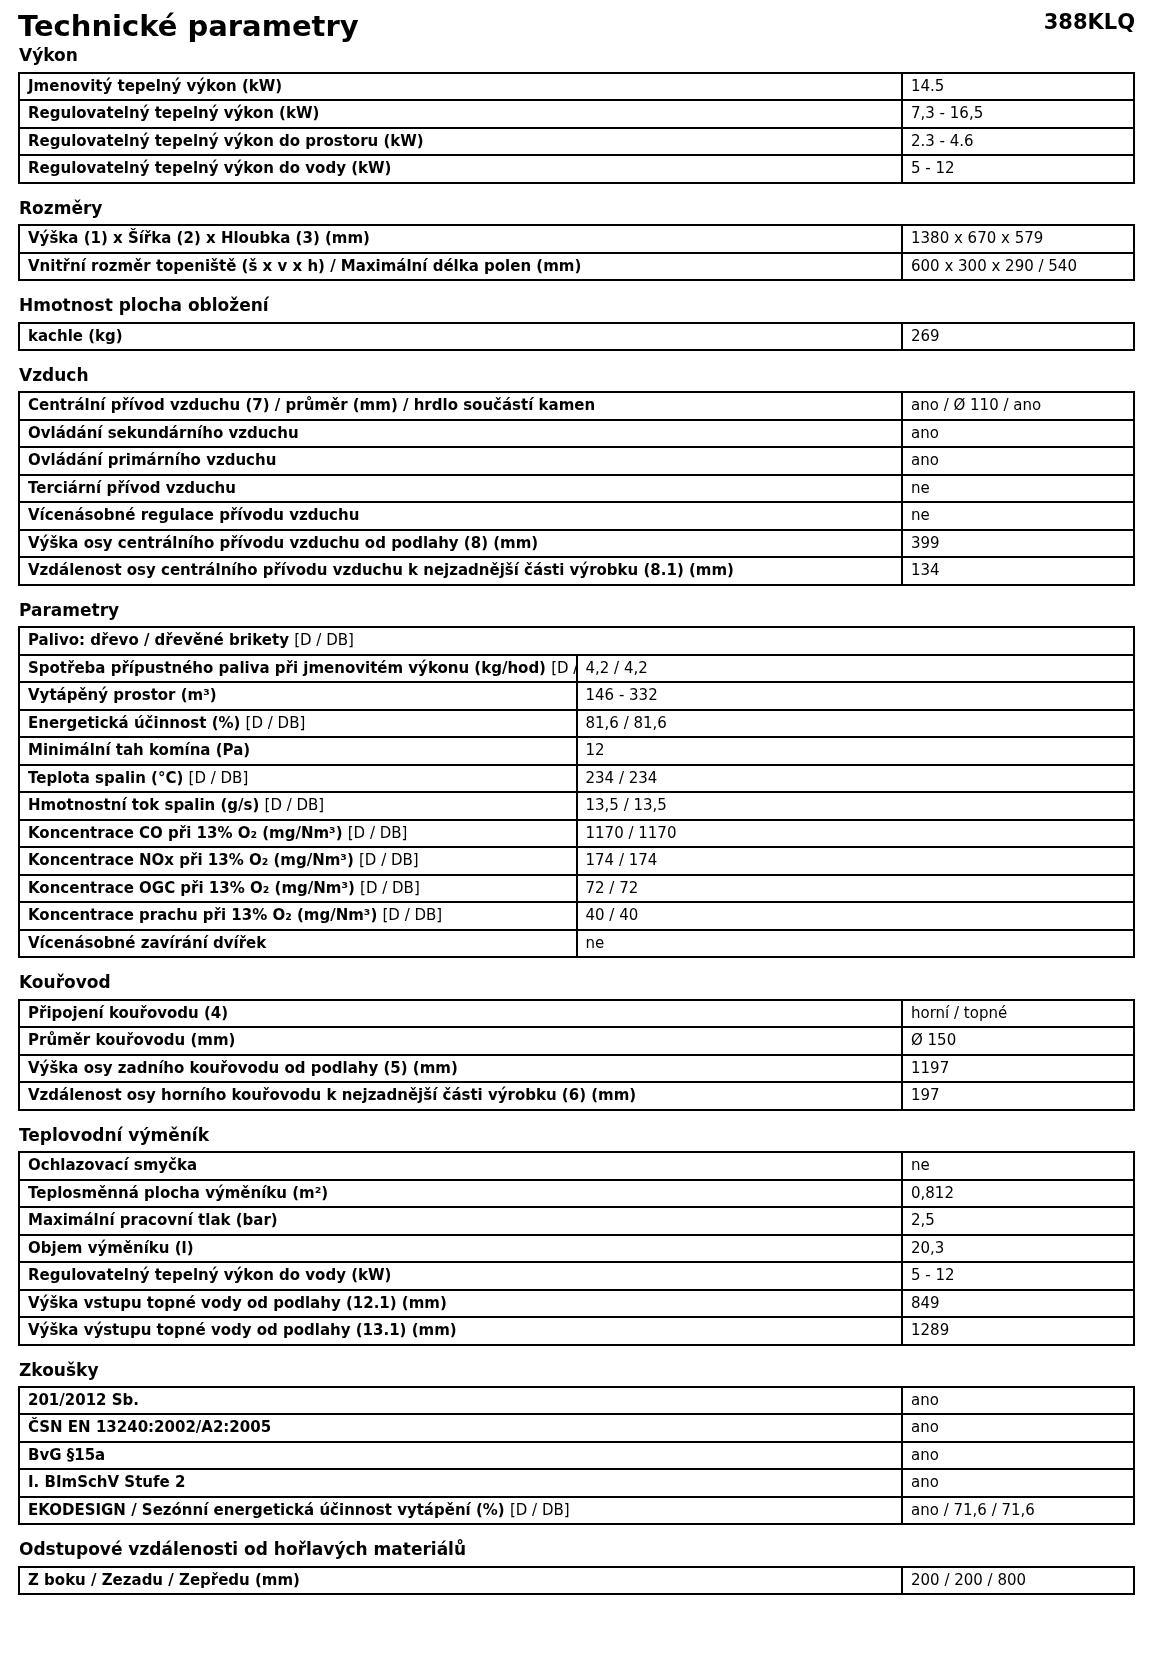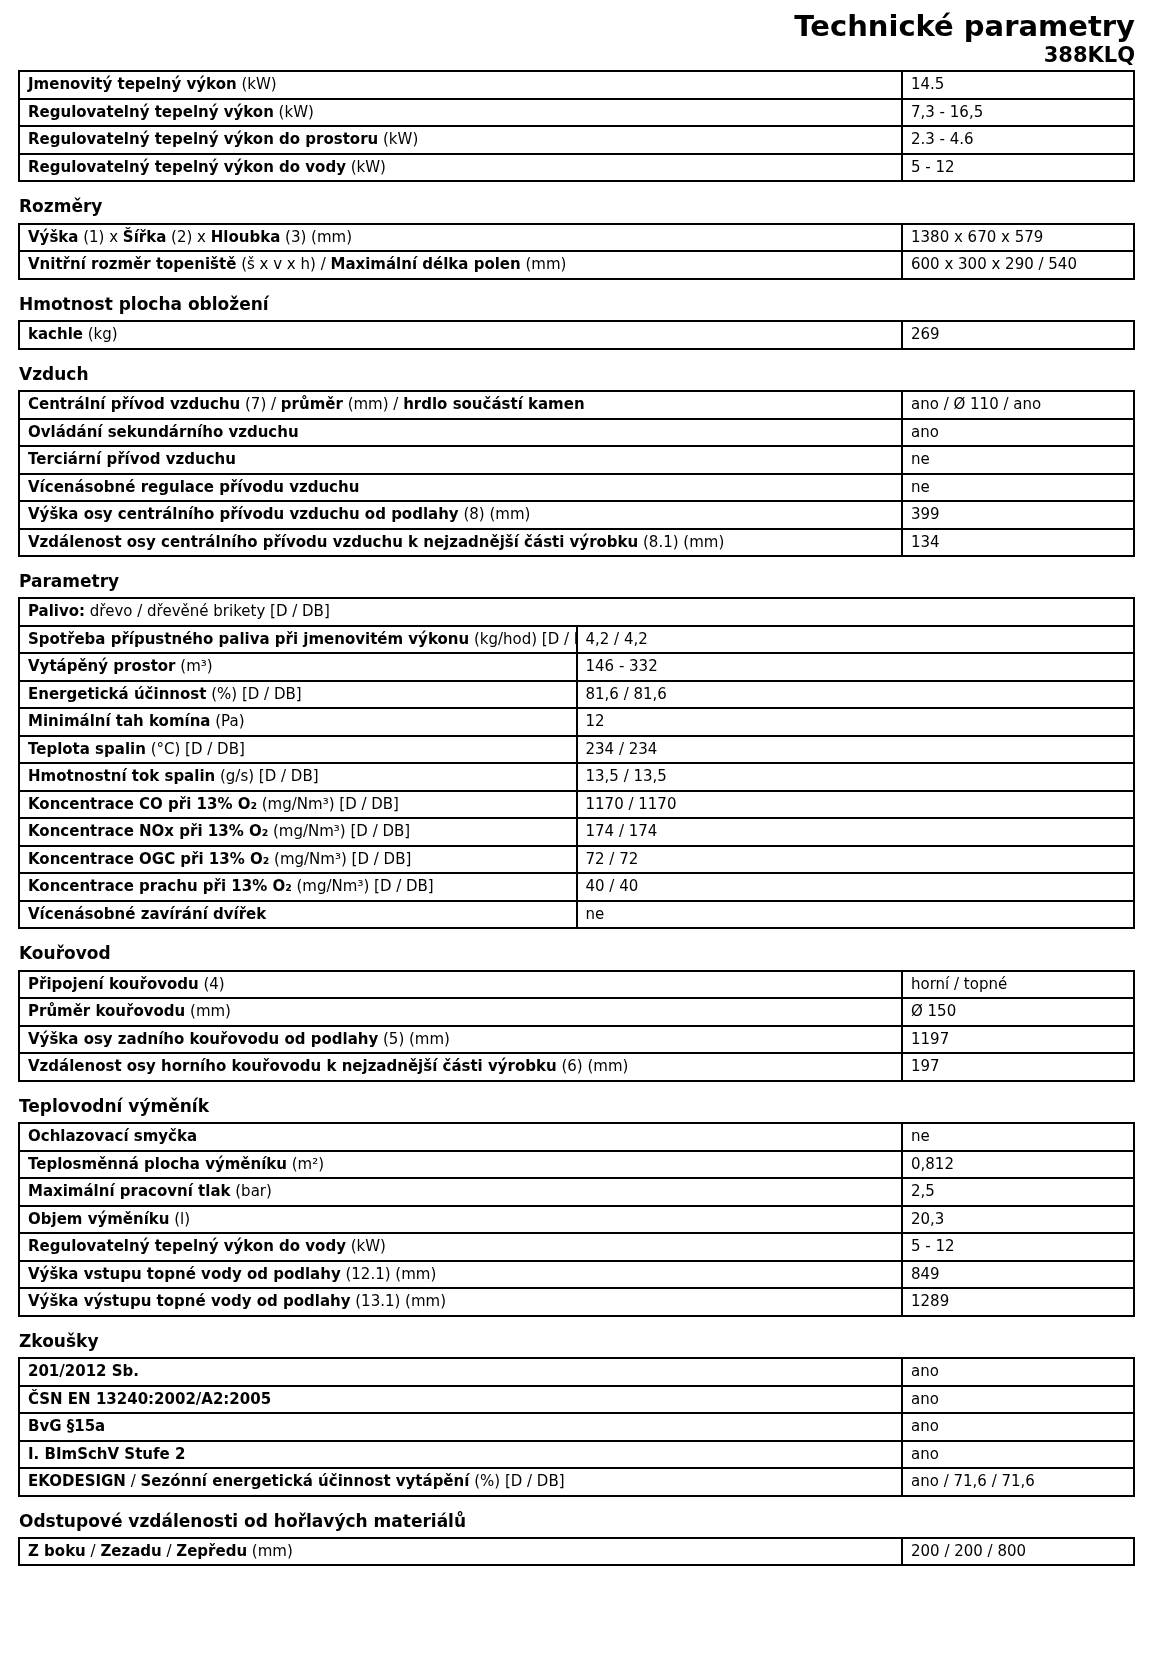--- a/index.html
+++ b/index.html
@@ -12,22 +12,20 @@
   .page {
     width: 1156px;
     min-height: 1666px;
     box-sizing: border-box;
     padding: 10px 21px 20px 18px;
     background: #ffffff;
   }
   .header {
     display: flex;
     justify-content: space-between;
-    align-items: flex-end;
-    flex-direction: column;
   }
   h1.title {
     font-size: 29px;
     font-weight: bold;
     line-height: 1.15;
     margin: 0;
   }
   .product-code {
     font-size: 21px;
     font-weight: bold;
@@ -54,33 +52,34 @@
     font-size: 15px;
     line-height: 1.3;
     white-space: nowrap;
     overflow: hidden;
   }
   td.label-cell { text-align: left; }
   td.value-cell {
     width: 214px;
     text-align: left;
   }
-  .seg-n { font-weight: normal; font-style: normal; text-align: right; }
+  .seg-n { font-weight: bold; font-style: normal; text-align: right; }
   .seg-b { font-weight: bold; }
   .seg-i { }
 </style>
 </head>
 <body>
 
 <div class="page">
   <div class="header">
     <h1 class="title">Technické parametry</h1>
     <div class="product-code">388KLQ</div>
   </div>
   <div id="sections">
+      <div class="section-heading">Výkon</div>
       <table class="params">
         <tbody>
           <tr>
             <td class="label-cell"><span class="seg-b">Jmenovitý tepelný výkon</span><span class="seg-n"> (kW)</span></td>
             <td class="value-cell">14.5</td>
           </tr>
           <tr>
             <td class="label-cell"><span class="seg-b">Regulovatelný tepelný výkon</span><span class="seg-n"> (kW)</span></td>
             <td class="value-cell">7,3 - 16,5</td>
           </tr>
@@ -118,20 +117,24 @@
       </table>
       <div class="section-heading">Vzduch</div>
       <table class="params">
         <tbody>
           <tr>
             <td class="label-cell"><span class="seg-b">Centrální přívod vzduchu</span><span class="seg-n"> (7) / </span><span class="seg-b">průměr</span><span class="seg-n"> (mm) / </span><span class="seg-b">hrdlo součástí kamen</span></td>
             <td class="value-cell">ano / Ø 110 / ano</td>
           </tr>
           <tr>
             <td class="label-cell"><span class="seg-b">Ovládání sekundárního vzduchu</span></td>
+            <td class="value-cell">ano</td>
+          </tr>
+          <tr>
+            <td class="label-cell"><span class="seg-b">Ovládání primárního vzduchu</span></td>
             <td class="value-cell">ano</td>
           </tr>
           <tr>
             <td class="label-cell"><span class="seg-b">Terciární přívod vzduchu</span></td>
             <td class="value-cell">ne</td>
           </tr>
           <tr>
             <td class="label-cell"><span class="seg-b">Vícenásobné regulace přívodu vzduchu</span></td>
             <td class="value-cell">ne</td>
           </tr>

